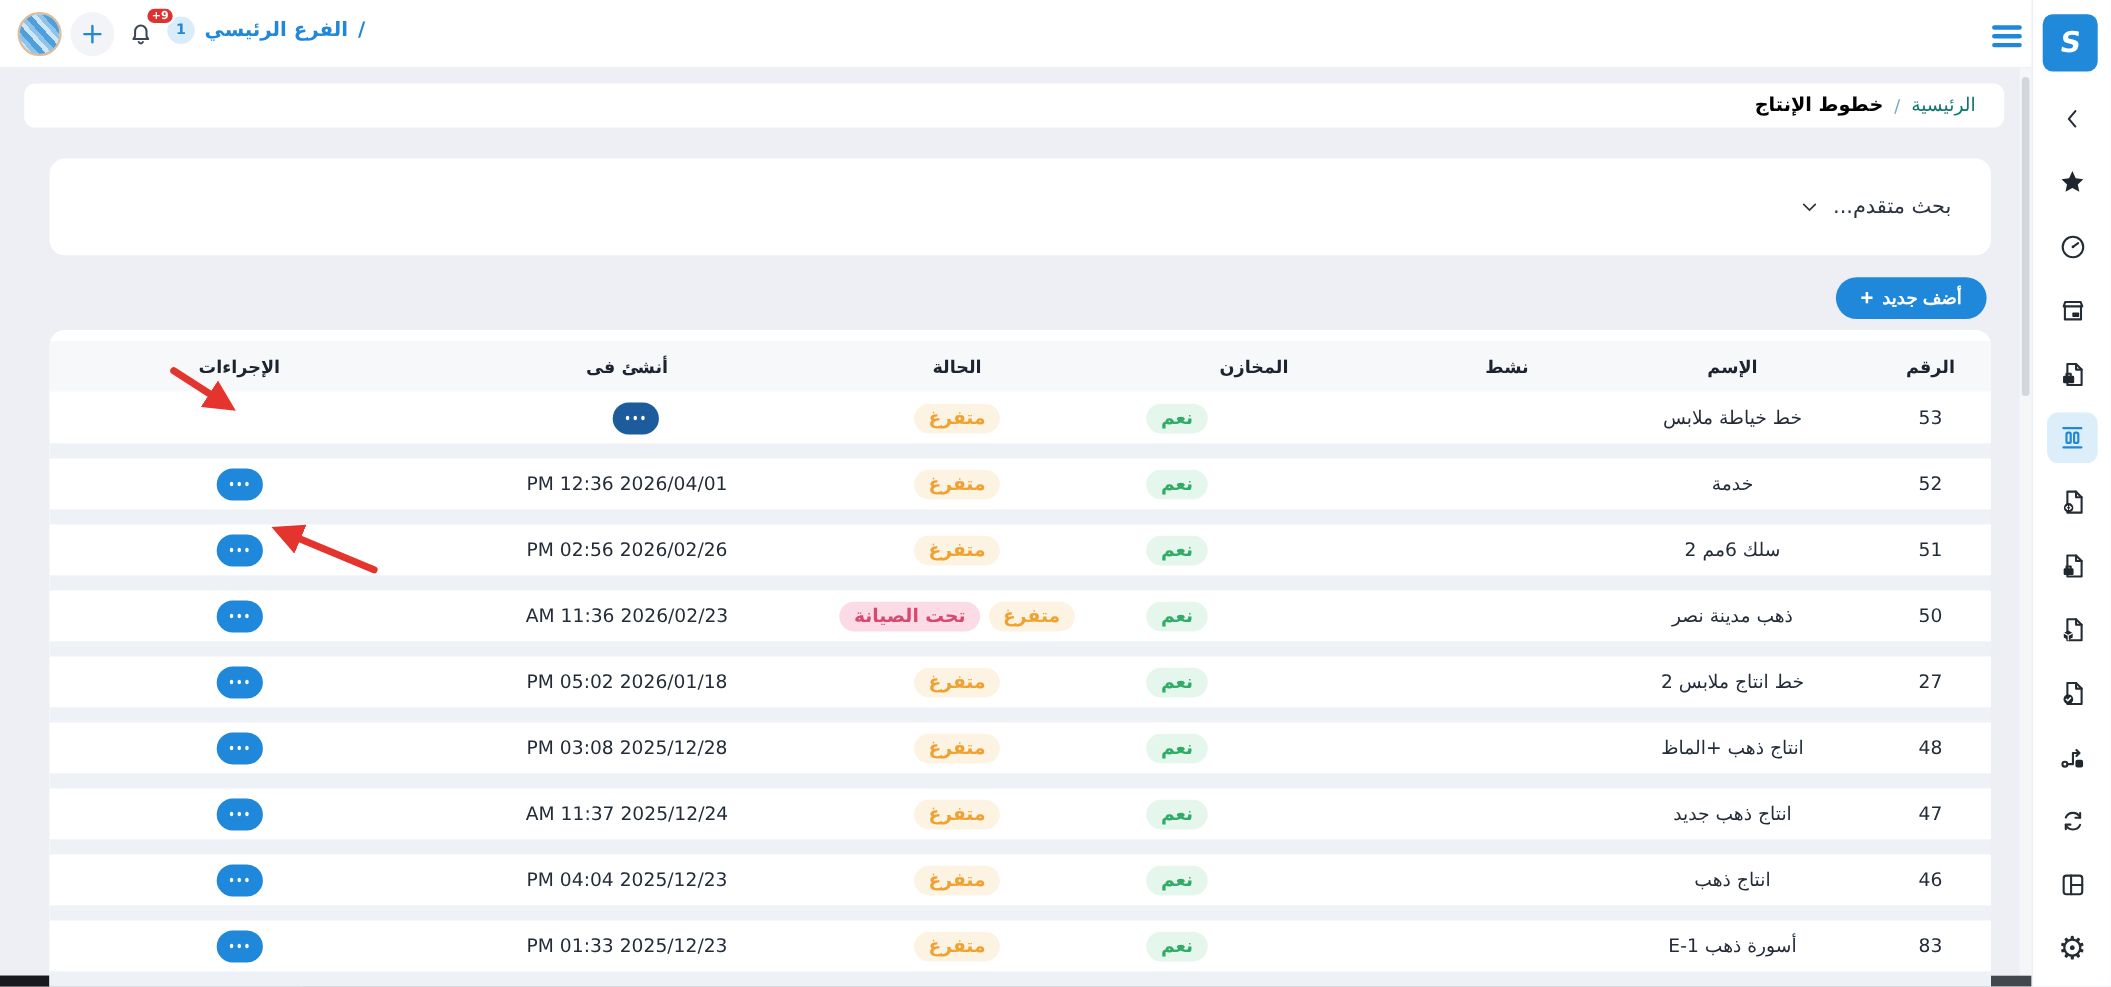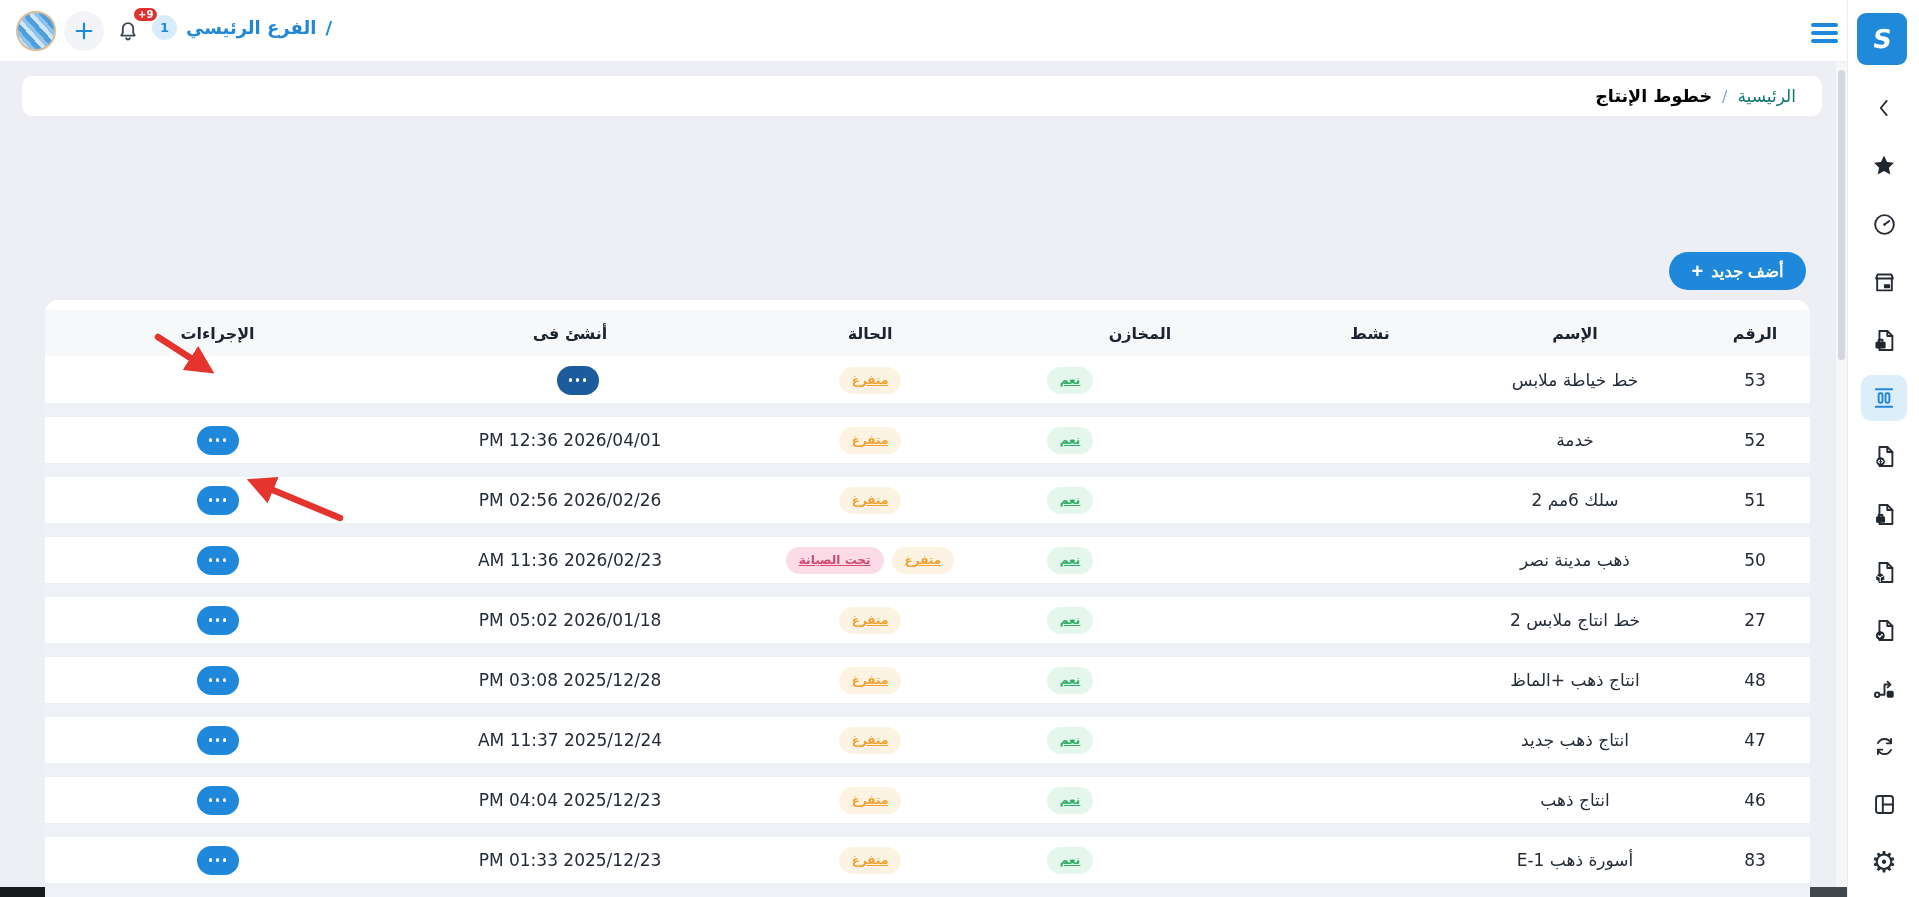--- a/index.html
+++ b/index.html
@@ -85,21 +85,21 @@
             display:flex; background:#f7f8fa; align-items:center; }
   .t-head .cell { font-size:16px; font-weight:bold; color:#1c2430; }
   .t-rows { position:absolute; top:57px; left:0; width:100%; }
   .t-row { width:100%; height:46px; background:#fff; display:flex; align-items:center;
             margin-bottom:14px; box-shadow:0 14px 0 0 #eef1f6; }
   .cell { display:flex; align-items:center; justify-content:center; gap:8px;
             height:100%; font-size:17px; color:#242c38; overflow:hidden; }
   .c1 { width:110px; } .c2 { width:250px; } .c3 { width:300px; } .c4 { width:160px; }
   .c5 { width:240px; } .c6 { width:360px; direction:ltr; } .c7 { width:345px; }
   .pill { display:inline-flex; align-items:center; height:27px; padding:0 13px;
-          border-radius:14px; font-size:12px; font-weight:bold; white-space:nowrap;text-decoration:underline; }
+          border-radius:14px; font-size:17px; font-weight:bold; white-space:nowrap; }
   .pill-green  { color:#2fac66; background:#e5f7ed; }
   .pill-orange { color:#f0a132; background:#fdf3e3; }
   .pill-pink   { color:#d9486f; background:#fbdce6; }
   .dots-btn { width:42px; height:29px; border-radius:15px; background:#1f88da; border:none;
           display:flex; align-items:center; justify-content:center; gap:3.5px; }
   .dots-btn i { width:3.5px; height:3.5px; border-radius:50%; background:#fff; display:block; }
   .dots-btn.open { background:#1d5c9c; }
 
   
   .ctx-menu { position:absolute; left:58px; top:397px; width:188px; height:157px;
@@ -262,20 +262,28 @@
       <div class="cap"></div>
       <div class="thumb"></div>
     </div>
 
   <div class="crumb-bar">
     <span class="crumb-home">الرئيسية</span>
     <span class="crumb-sep">/</span>
     <span class="crumb-current">خطوط الإنتاج</span>
   </div>
 
+  <div class="search-card">
+    <div class="search-toggle">
+      <span class="search-label">بحث متقدم...</span>
+      <svg width="18" height="18" viewBox="0 0 24 24">
+          <path d="M5 9l7 7 7-7"></path>
+        </svg>
+    </div>
+  </div>
 
   <button class="add-btn">
     <span class="lbl">أضف جديد</span>
     <span class="pl">+</span>
   </button>
 
   <div class="table-card">
     <div class="t-head">
       <div class="cell c1">الرقم</div>
       <div class="cell c2">الإسم</div>

